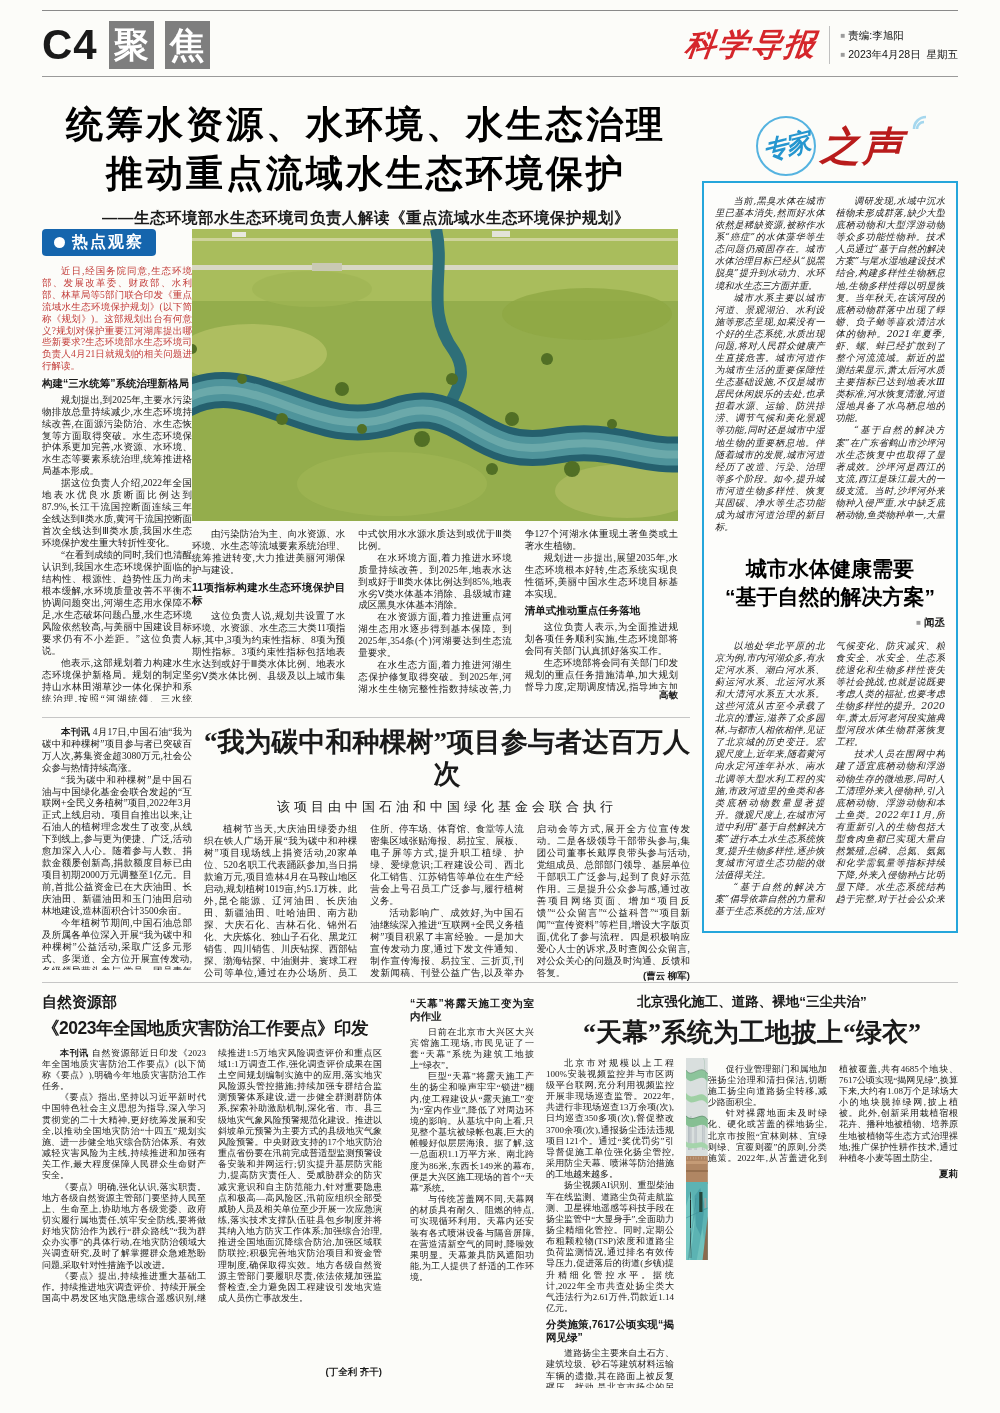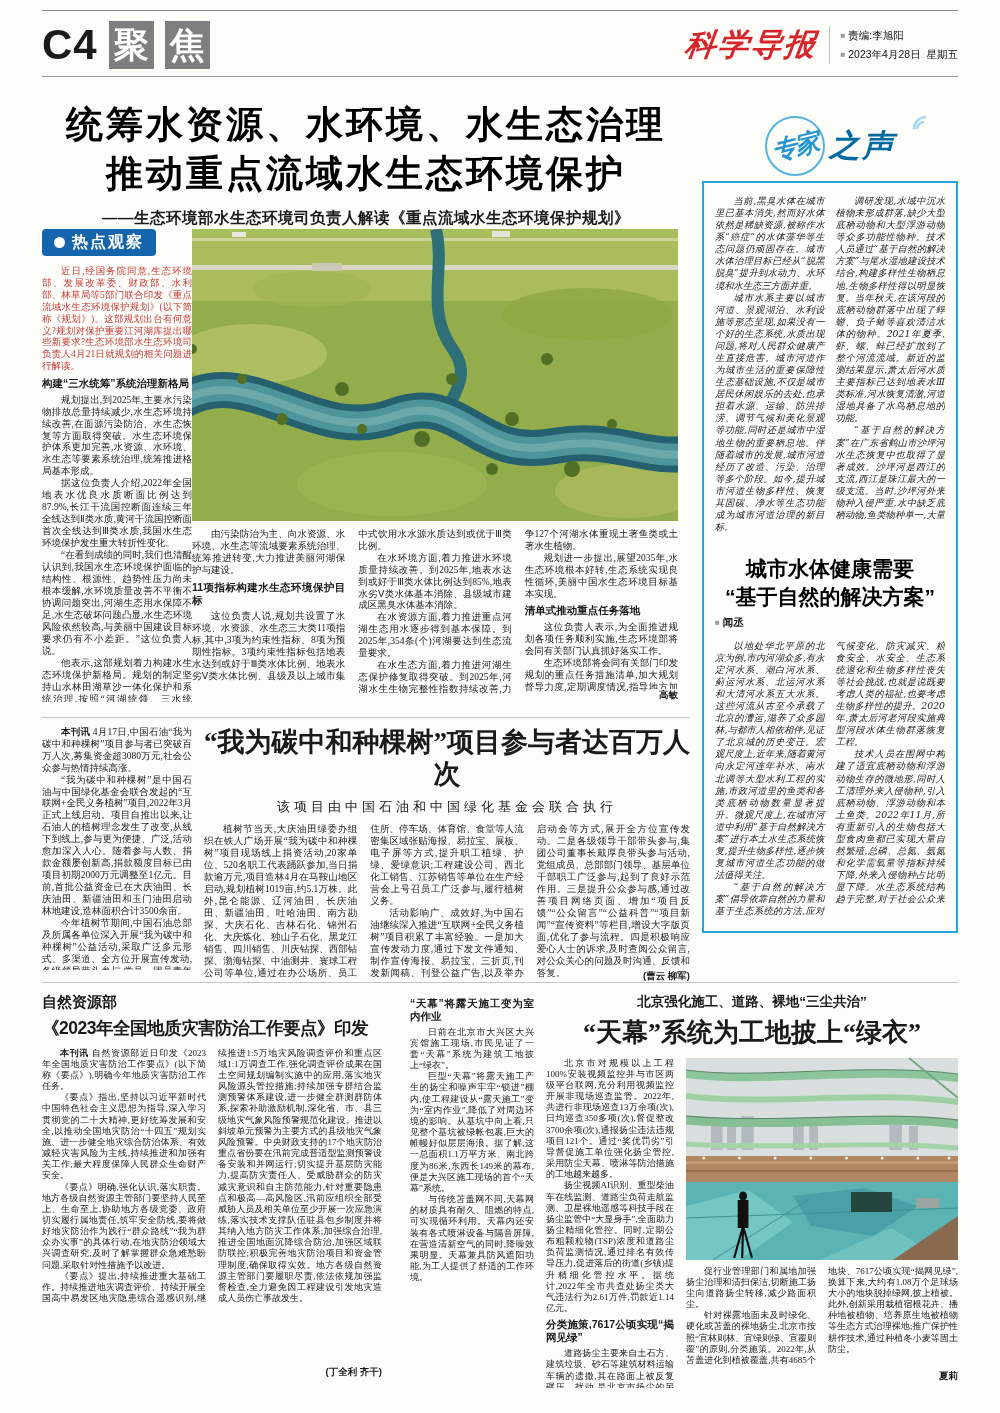--- a/index.html
+++ b/index.html
@@ -65,53 +65,53 @@
   .btag { font-family:"Liberation Sans",sans-serif; font-weight:700; }
 
   
   .sidebar { width:256px; }
   .logo-row { height:70px; margin-top:24px; display:flex; align-items:center; justify-content:center;
               gap:4px; position:relative; }
   .logo-circle { width:56px; height:56px; border:2px solid #55b3e0; border-radius:50%; flex:none;
                  display:flex; align-items:center; justify-content:center; }
   .logo-zh { font-size:25px; color:#2596cf; font-weight:700; font-style:italic;
              font-family:"DejaVu Serif",serif; transform:rotate(-14deg); letter-spacing:-2px; }
-  .logo-zs { font-size:31px; color:#0369a1; font-weight:900; font-style:italic;
+  .logo-zs { font-size:40px; color:#b91c1c; font-weight:900; font-style:italic;
              font-family:Liberation Sans, sans-serif; letter-spacing:2px; }
   .signal { position:absolute; right:28px; top:0; }
   .expert-box { border:2.5px solid #25a6db; height:752px; box-sizing:border-box;
                 padding:12px 11px 8px 11px; background:#fdfdfb; }
   .ex-cols { column-count:2; column-gap:11px; overflow:hidden; text-align:justify;
              font-size:9.3px; line-height:1.3; font-style:italic; font-family:"DejaVu Serif",serif; }
   .ex-cols p { margin:0; text-indent:2em; }
   .ex-upper { height:348px; }
   .ex-lower { height:288px; }
   .ex-head { text-align:center; margin:12px 0 4px 0; font-family:"Liberation Sans",sans-serif;
              font-weight:800; font-size:21px; line-height:1.35; color:#000; }
-  .ex-author { text-align:left; font-size:10.5px; margin-bottom:10px;
+  .ex-author { text-align:right; font-size:10.5px; margin-bottom:10px;
                font-family:"Liberation Sans",sans-serif; font-weight:700; }
 
   
   .bot-div { border-top:1px solid #c6c6c6; margin:8px 0 10px 0; }
   .bottom-row { display:flex; gap:28px; height:394px; }
   .geo { width:340px; }
   .geo-kicker { font-family:"Liberation Sans",sans-serif; font-weight:700; font-size:15px; }
   .geo-h { font-family:"Liberation Sans",sans-serif; font-weight:800; font-size:17.5px;
            margin:4px 0 8px 0; letter-spacing:-.5px; white-space:nowrap; }
   .smallcols { font-size:9px; line-height:1.24; text-align:justify; }
   .smallcols p { margin:0; text-indent:2em; }
   .geocols { column-count:2; column-gap:12px; height:330px; overflow:hidden; position:relative; }
   .sky { flex:1; display:flex; gap:12px; }
   .sky-c1 { width:124px; height:388px; overflow:hidden; }
   .sky-right { flex:1; }
   .sky-kicker { text-align:center; font-family:"Liberation Sans",sans-serif; font-weight:700; font-size:13.5px; }
   .sky-h { text-align:center; font-weight:800; font-size:26px; margin:4px 0 8px 0; }
   .sky-lower { display:flex; gap:12px; height:330px; }
   .sky-c2 { width:128px; overflow:hidden; }
-  .sky-pb { flex:1; display:flex; flex-direction:column; }
+  .sky-pb { flex:1; display:flex; flex-direction:row; }
   .photo2 { width:100%; height:202px; display:block; }
   .sky-c34 { column-count:2; column-gap:12px; height:116px; overflow:hidden; margin-top:6px; position:relative; }
 </style>
 </head>
 <body>
 
 <div class="page">
   <div class="toprule"></div>
 
   <div class="header">

